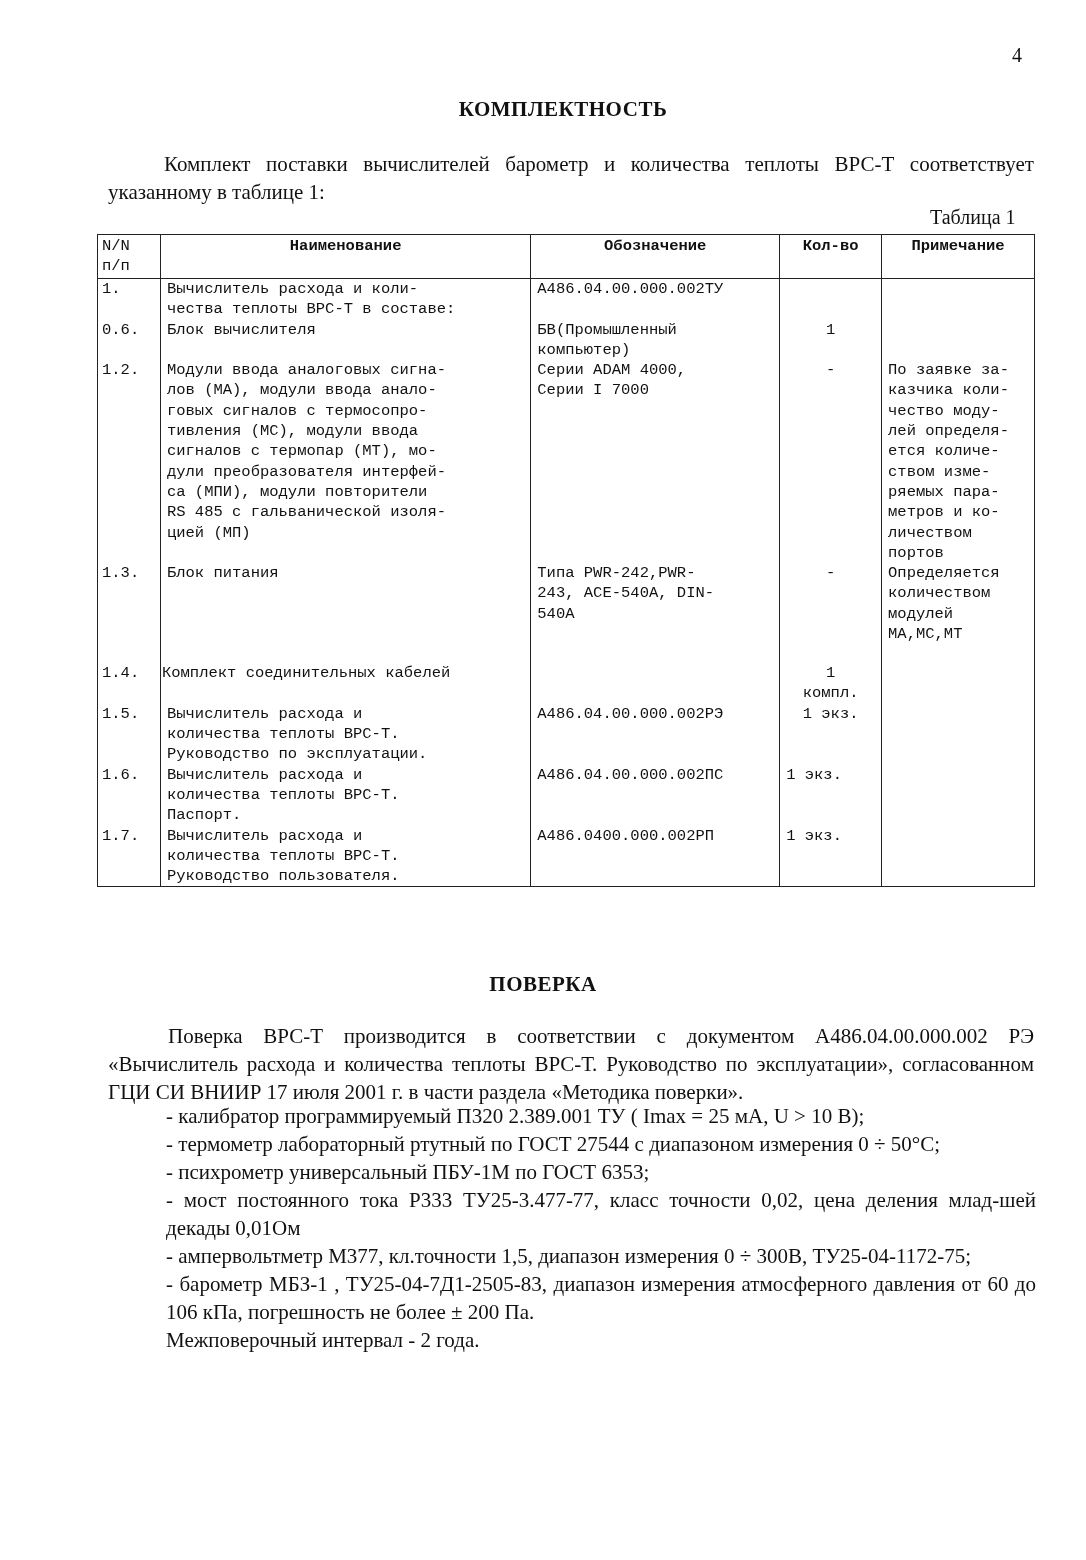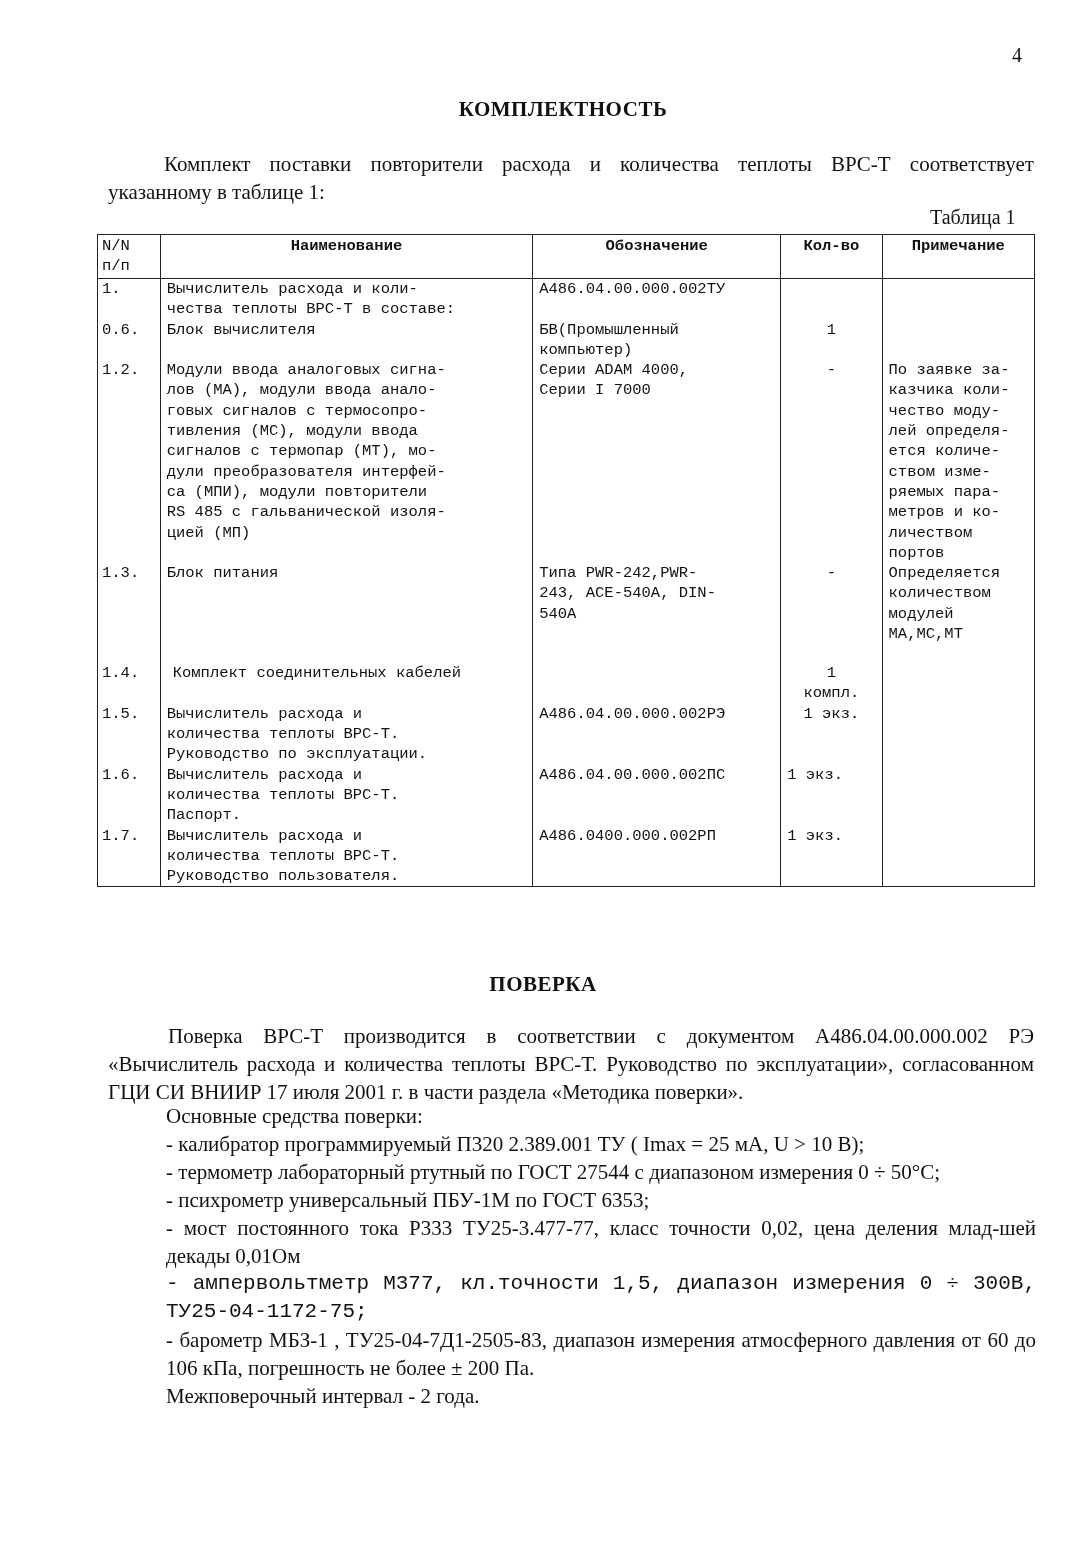--- a/index.html
+++ b/index.html
@@ -23,21 +23,21 @@
   ul.tools { list-style: none; margin: 0; padding: 0; }
 </style>
 </head>
 <body>
 
 <div class="page-num serif">4</div>
 
 <div class="title serif" style="top:97px;margin-left:20px;">КОМПЛЕКТНОСТЬ</div>
 
 <div class="para serif" style="top:150px; left:108px; width:926px;">
-  <div style="text-indent:56px; text-align:justify; text-align-last:justify;">Комплект поставки повторители расхода и количества теплоты ВРС-Т соответствует</div>
+  <div style="text-indent:56px; text-align:justify; text-align-last:justify;">Комплект поставки вычислителей барометр и количества теплоты ВРС-Т соответствует</div>
   <div>указанному в таблице 1:</div>
 </div>
 
 <div class="table-caption serif">Таблица 1</div>
 
 <table class="spec mono">
   <thead>
     <tr>
       <th class="c-num cell-text" style="font-weight:normal;">N/N
 п/п</th>
@@ -96,21 +96,21 @@
 243, ACE-540A, DIN-
 540A</td>
       <td class="c-qty cell-text">-</td>
       <td class="c-note cell-text">Определяется
 количеством
 модулей
 МА,МС,МТ</td>
     </tr>
     <tr>
       <td class="c-num">1.4.</td>
-      <td class="c-name cell-text" style="padding-left:12px;">Комплект соединительных кабелей</td>
+      <td class="c-name cell-text" style="padding-left:1px;">Комплект соединительных кабелей</td>
       <td class="c-desig cell-text"></td>
       <td class="c-qty cell-text">1
 компл.</td>
       <td class="c-note cell-text"></td>
     </tr>
     <tr>
       <td class="c-num">1.5.</td>
       <td class="c-name cell-text">Вычислитель расхода и
 количества теплоты ВРС-Т.
 Руководство по эксплуатации.</td>
@@ -137,23 +137,22 @@
       <td class="c-note cell-text"></td>
     </tr>
   </tbody>
 </table>
 
 <div class="title serif" style="top:972px;">ПОВЕРКА</div>
 
 <div class="para serif" style="top:1022px; left:108px; width:926px; text-align:justify; text-indent:60px;">Поверка ВРС-Т производится в соответствии с документом А486.04.00.000.002 РЭ «Вычислитель расхода и количества теплоты ВРС-Т. Руководство по эксплуатации», согласованном ГЦИ СИ ВНИИР 17 июля 2001 г. в части раздела «Методика поверки».</div>
 
 <div class="para serif" style="top:1102px; left:166px; width:870px;">
-  <div>Основные средства поверки:</div>
   <ul class="tools">
     <li>- калибратор программируемый П320 2.389.001 ТУ ( Imax = 25 мА, U &gt; 10 В);</li>
     <li>- термометр лабораторный ртутный по ГОСТ 27544 с диапазоном измерения 0 ÷ 50°С;</li>
     <li>- психрометр универсальный ПБУ-1М по ГОСТ 6353;</li>
     <li style="text-align:justify;">- мост постоянного тока Р333 ТУ25-3.477-77, класс точности 0,02, цена деления млад-шей декады 0,01Ом</li>
-    <li style="text-align:justify;font-family:Liberation Mono, monospace;">- ампервольтметр М377, кл.точности 1,5, диапазон измерения 0 ÷ 300В, ТУ25-04-1172-75;</li>
+    <li style="text-align:justify;">- ампервольтметр М377, кл.точности 1,5, диапазон измерения 0 ÷ 300В, ТУ25-04-1172-75;</li>
     <li style="text-align:justify;">- барометр МБЗ-1 , ТУ25-04-7Д1-2505-83, диапазон измерения атмосферного давления от 60 до 106 кПа, погрешность не более ± 200 Па.</li>
   </ul>
   <div>Межповерочный интервал - 2 года.</div>
 </div>
 
 </body></html>

